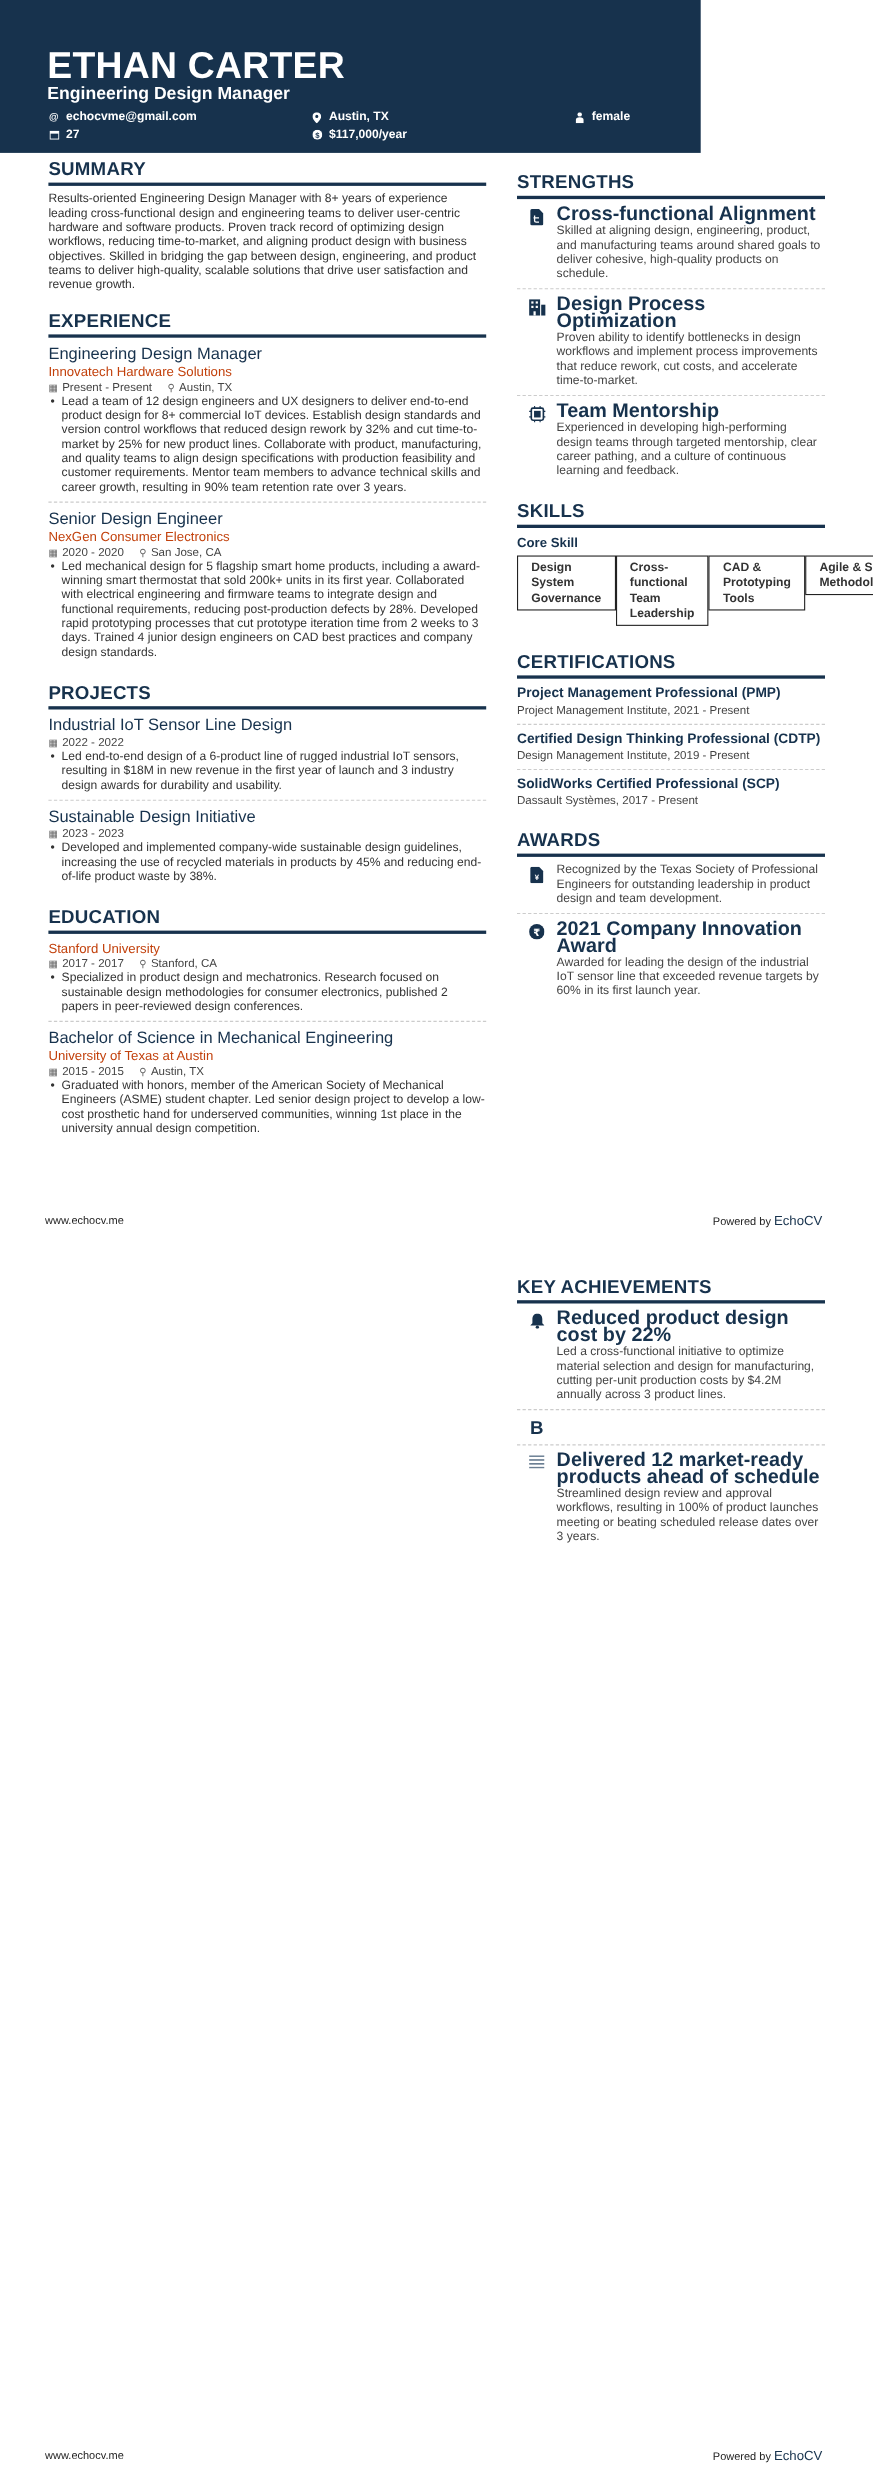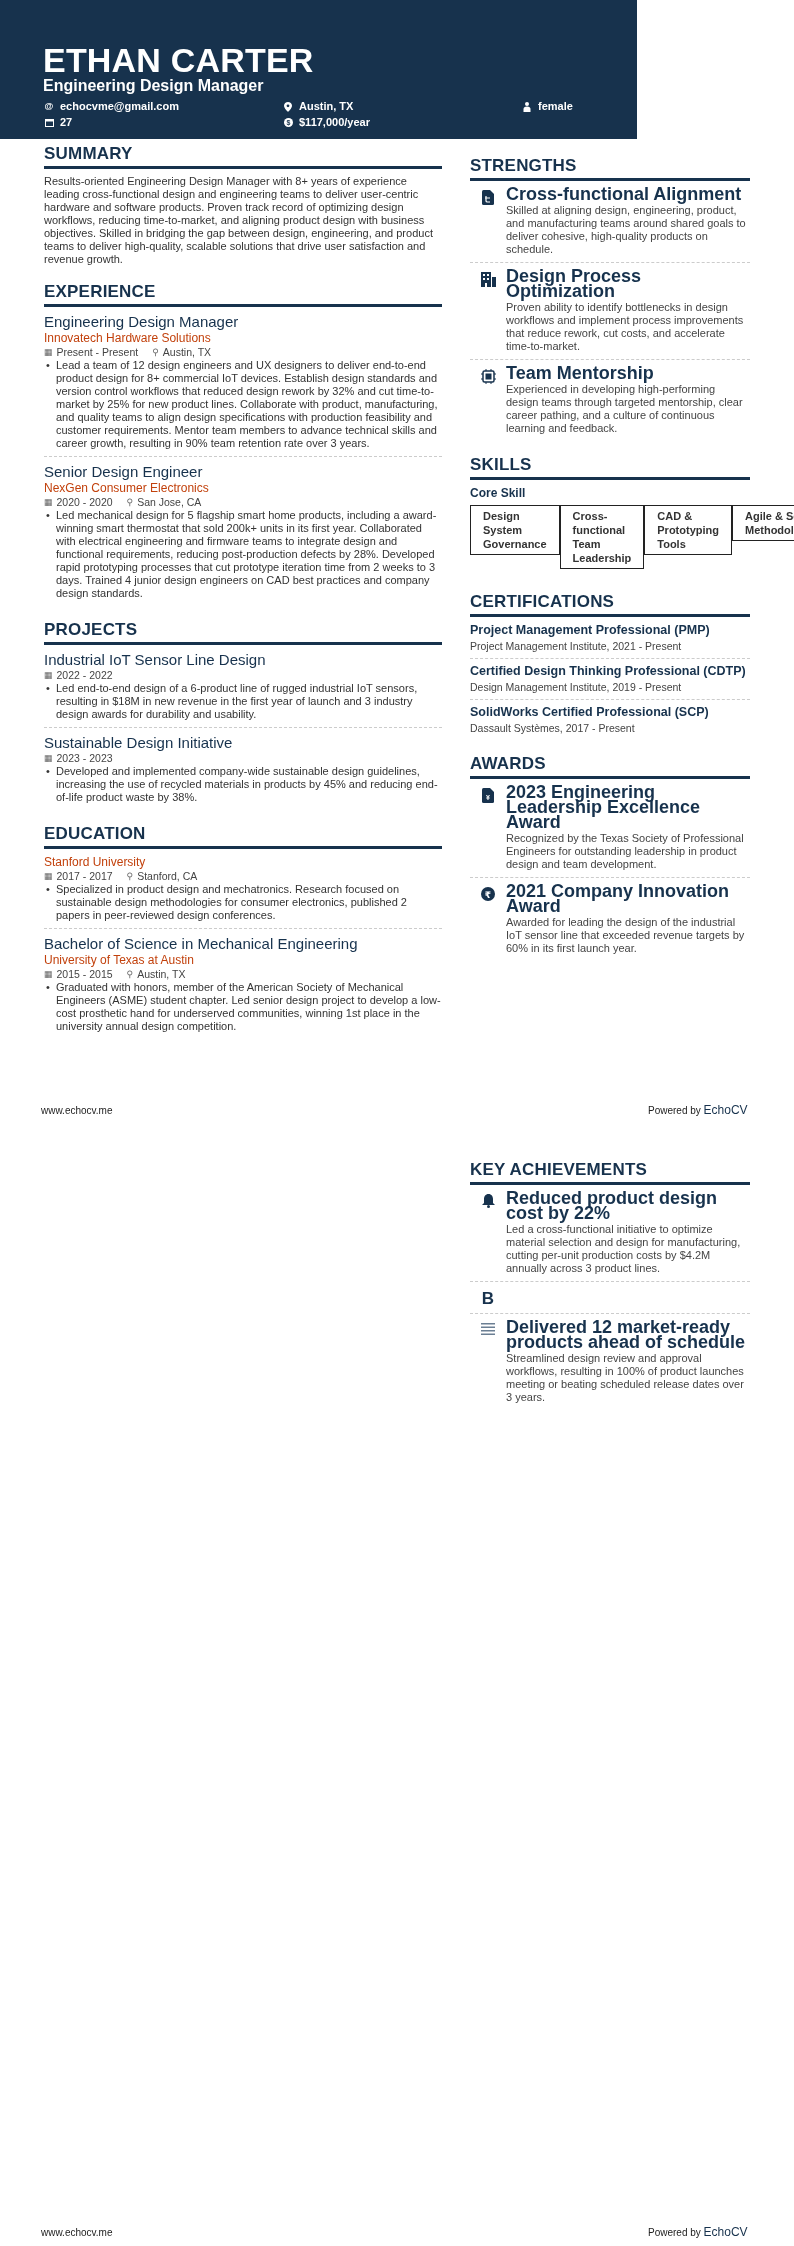--- a/index.html
+++ b/index.html
@@ -277,21 +277,20 @@
   <div class="section">
     <div class="sec-h">AWARDS</div>
     <div class="str-item">
       <div class="str-icon">
         <svg width="12" height="15" viewBox="0 0 12 15">
             <path d="M0 1.5Q0 0 1.5 0H8L12 4V13.5Q12 15 10.5 15H1.5Q0 15 0 13.5Z" fill="#17324d"></path>
             <text x="6" y="12" font-size="7" text-anchor="middle" fill="#fff" font-family="Liberation Sans, sans-serif" font-weight="bold">¥</text>
           </svg>
       </div>
       <div class="str-body">
-        <div class="str-title">2023 Engineering Leadership Excellence Award</div>
         <div class="str-desc">Recognized by the Texas Society of Professional Engineers for outstanding leadership in product design and team development.</div>
       </div>
     </div>
     <div class="str-item">
       <div class="str-icon">
         <svg width="14" height="14" viewBox="0 0 14 14">
             <circle cx="7" cy="7" r="7" fill="#17324d"></circle>
             <text x="7" y="10.5" font-size="9" text-anchor="middle" fill="#fff" font-family="DejaVu Sans, sans-serif" font-weight="bold">₹</text>
           </svg>
       </div>

